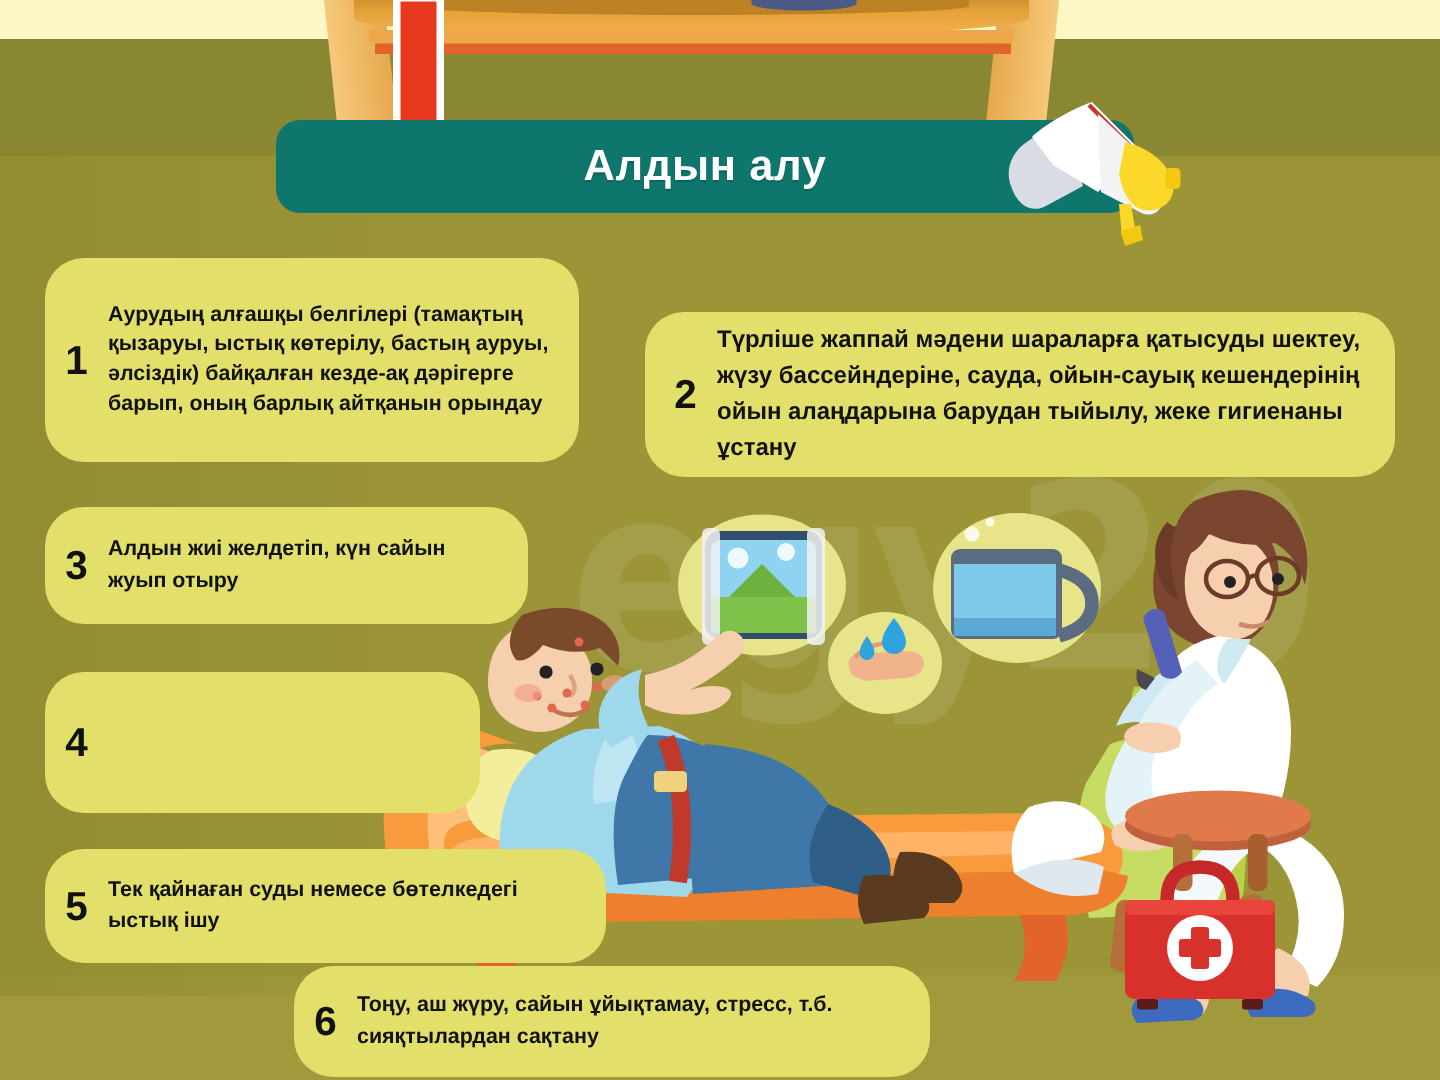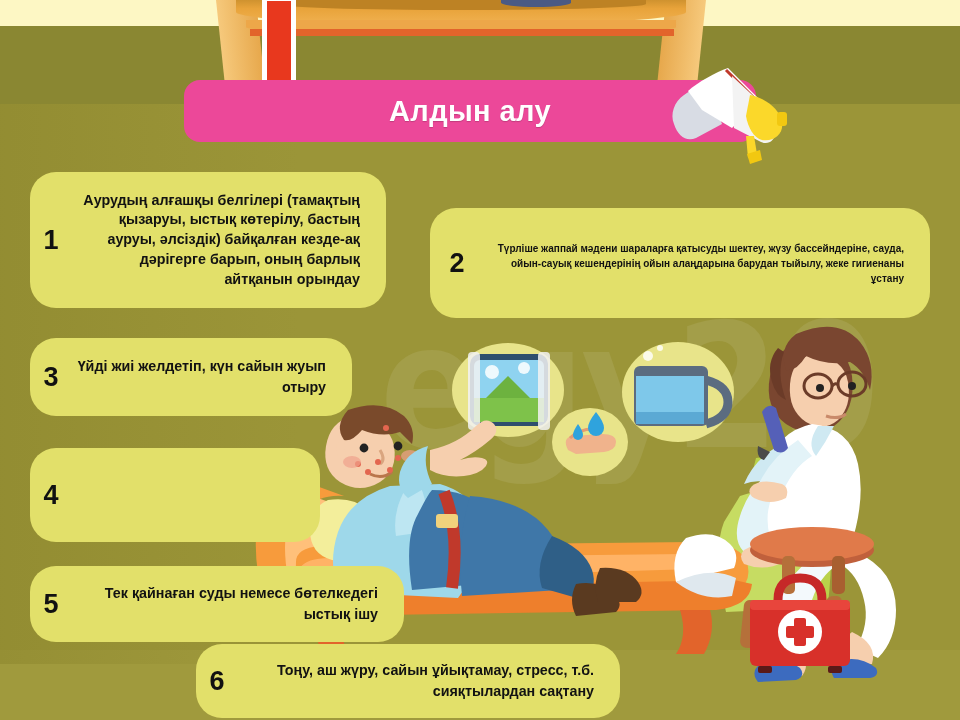--- a/index.html
+++ b/index.html
@@ -102,21 +102,21 @@
   }
   .excl-dot {
     position: absolute; left: 260px; top: 98px; width: 38px; height: 38px;
     background: #e8381e; border: 5px solid #ffffff; border-radius: 50%;
     box-sizing: border-box;
   }
 
   
   .header-bar {
     position: absolute; left: 184px; top: 80px; width: 572px; height: 62px;
-    background: #ec4899;
+    background: #0f766e;
     border-radius: 16px;
     display: flex; align-items: center; justify-content: center;
   }
   .header-title {
     color: #ffffff;
     font-size: 29px;
     font-weight: 700;
     letter-spacing: .4px;
     text-shadow: 0 1px 1px rgba(0,0,0,.18);
   }
@@ -140,32 +140,31 @@
     width: 42px;
     text-align: center;
     flex: 0 0 42px;
     line-height: 1;
   }
   .card .body {
     color: #121212;
     font-weight: 700;
     font-size: 14.3px;
     line-height: 1.38;
-    padding-right: 26px;
-    text-align: right;
+    padding-right: 16px;
   }
 
   #card1 { left: 30px;  top: 172px; width: 356px; height: 136px; }
   #card2 { left: 430px; top: 208px; width: 500px; height: 110px; padding-left: 6px; }
   #card3 { left: 30px;  top: 338px; width: 322px; height: 78px; }
   #card4 { left: 30px;  top: 448px; width: 290px; height: 94px; }
   #card5 { left: 30px;  top: 566px; width: 374px; height: 76px; }
   #card6 { left: 196px; top: 644px; width: 424px; height: 74px; }
 
-  #card2 .body { font-size: 10px; line-height: 1.5; }
+  #card2 .body { font-size: 16px; line-height: 1.5; }
   #card3 .body, #card5 .body, #card6 .body { line-height: 1.45; }
   #card4 .body { line-height: 1.42; }
 
   
   .illus { position: absolute; left: 0; top: 300px; width: 960px; height: 420px; }
 </style>
 </head>
 <body>
 
 <div id="slide">
@@ -351,21 +350,21 @@
     <div class="body">Аурудың алғашқы белгілері (тамақтың қызаруы, ыстық көтерілу, бастың ауруы, әлсіздік) байқалған кезде-ақ дәрігерге барып, оның барлық айтқанын орындау</div>
   </div>
 
   <div class="card" id="card2">
     <div class="num">2</div>
     <div class="body">Түрліше жаппай мәдени шараларға қатысуды шектеу, жүзу бассейндеріне, сауда, ойын-сауық кешендерінің ойын алаңдарына барудан тыйылу, жеке гигиенаны ұстану</div>
   </div>
 
   <div class="card" id="card3">
     <div class="num">3</div>
-    <div class="body">Үйді жиі желдетіп, күн сайын жуып отыру</div>
+    <div class="body">Алдын жиі желдетіп, күн сайын жуып отыру</div>
   </div>
 
   <div class="card" id="card4">
     <div class="num">4</div>
   </div>
 
   <div class="card" id="card5">
     <div class="num">5</div>
     <div class="body">Тек қайнаған суды немесе бөтелкедегі ыстық ішу</div>
   </div>

